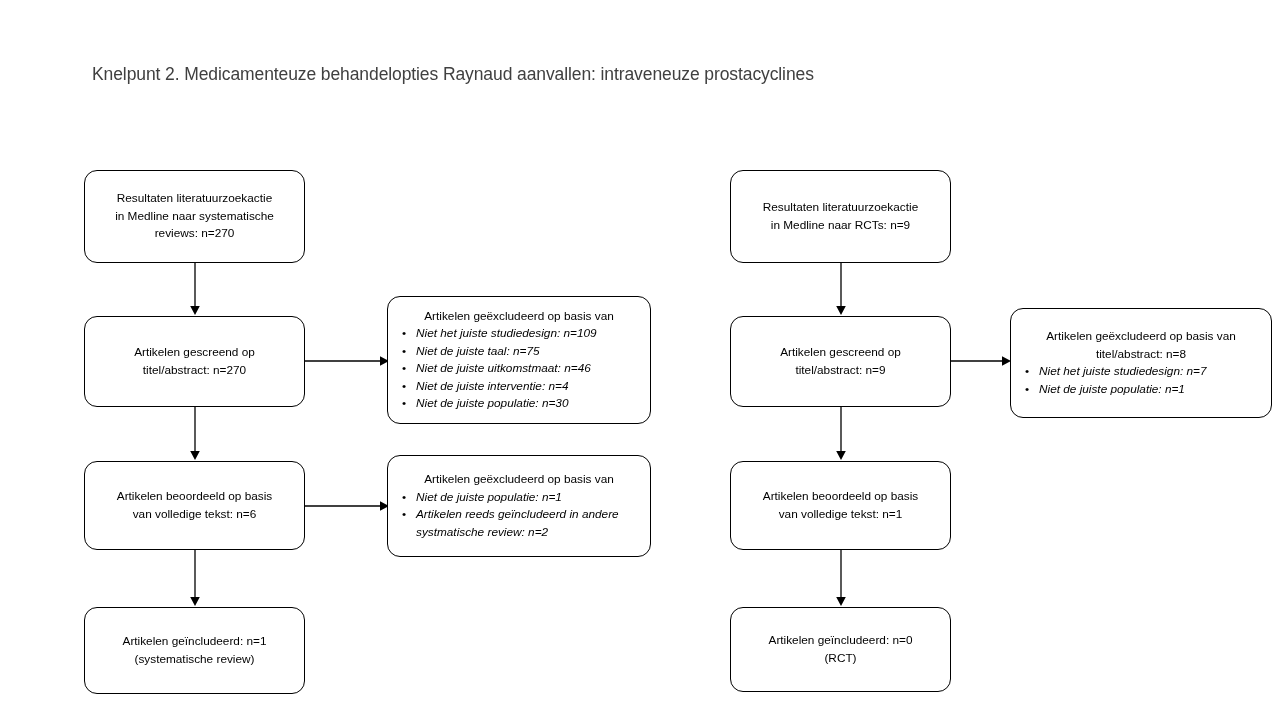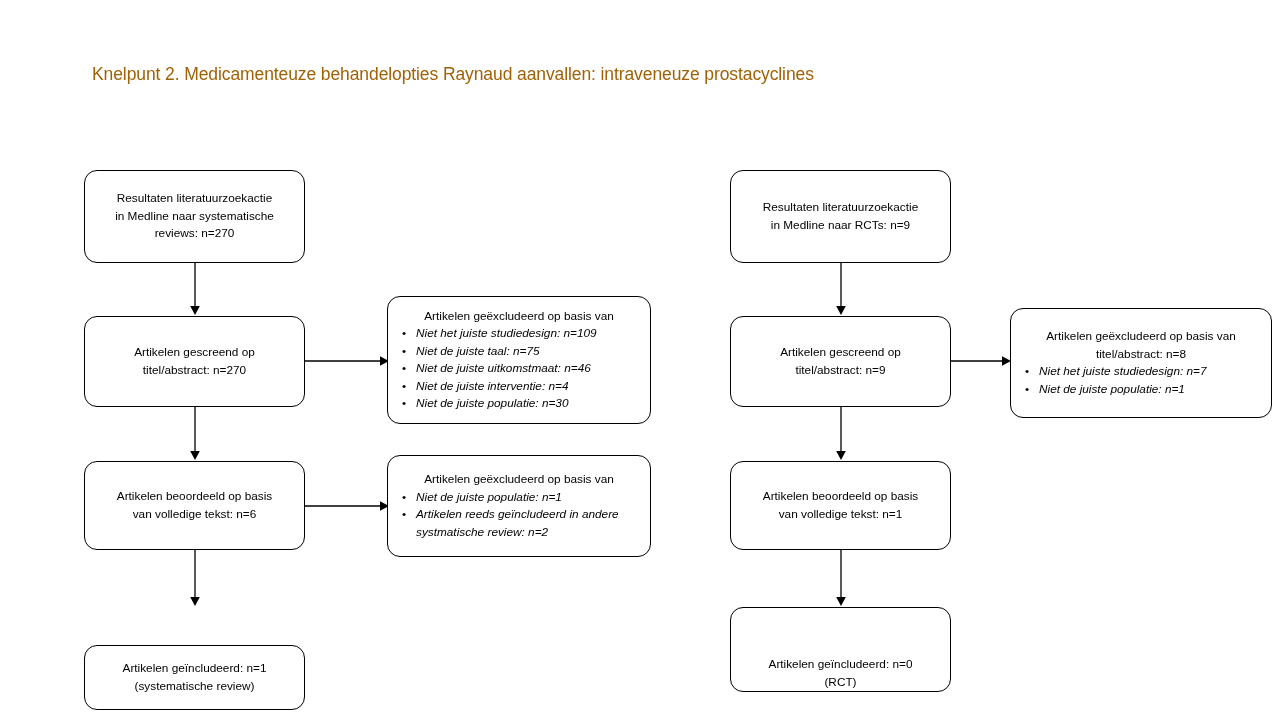--- a/index.html
+++ b/index.html
@@ -16,21 +16,21 @@
     font-family: "Liberation Sans", sans-serif;
     color: #000000;
   }
   #title {
     position: absolute;
     left: 92px;
     top: 62px;
     font-size: 17.5px;
     line-height: 24px;
     letter-spacing: -0.1px;
-    color: #a16207;
+    color: #404040;
     white-space: nowrap;
   }
   .node {
     position: absolute;
     box-sizing: border-box;
     border: 1.2px solid #000000;
     border-radius: 13px;
     background: #ffffff;
     display: flex;
     flex-direction: column;
@@ -177,21 +177,21 @@
     </div>
   </div>
 
   <div class="conn" style="left:186px; top:549px; width:18px; height:58px;">
     <svg width="18" height="58" viewBox="0 0 18 58">
       <line x1="9" y1="0" x2="9" y2="49" stroke="#000000" stroke-width="1.3"></line>
       <polygon points="4.2,48 13.8,48 9,57" fill="#000000"></polygon>
     </svg>
   </div>
 
-  <div class="node" style="left:84px; top:607px; width:221px; height:65px;margin-top:38px;">
+  <div class="node" style="left:84px; top:607px; width:221px; height:87px;">
     <div class="lines">
       <div>Artikelen geïncludeerd: n=1</div>
       <div>(systematische review)</div>
     </div>
   </div>
 
   <div class="node" style="left:730px; top:170px; width:221px; height:93px;">
     <div class="lines">
       <div>Resultaten literatuurzoekactie</div>
       <div>in Medline naar RCTs: n=9</div>
@@ -250,20 +250,20 @@
     </div>
   </div>
 
   <div class="conn" style="left:832px; top:549px; width:18px; height:58px;">
     <svg width="18" height="58" viewBox="0 0 18 58">
       <line x1="9" y1="0" x2="9" y2="49" stroke="#000000" stroke-width="1.3"></line>
       <polygon points="4.2,48 13.8,48 9,57" fill="#000000"></polygon>
     </svg>
   </div>
 
-  <div class="node" style="left:730px; top:607px; width:221px; height:85px;justify-content:flex-end;">
+  <div class="node" style="left:730px; top:607px; width:221px; height:85px;">
     <div class="lines">
       <div>Artikelen geïncludeerd: n=0</div>
       <div>(RCT)</div>
     </div>
   </div>
 
 </div>
 
 </body></html>

